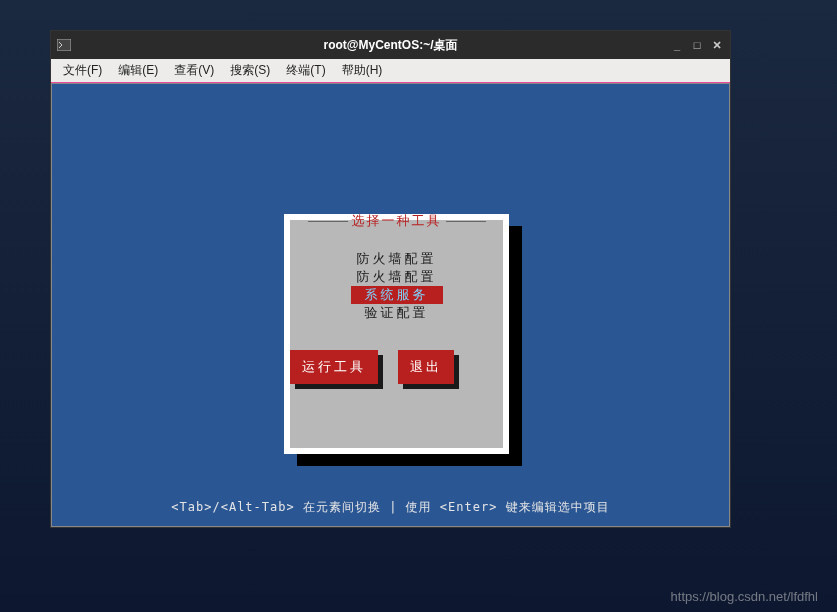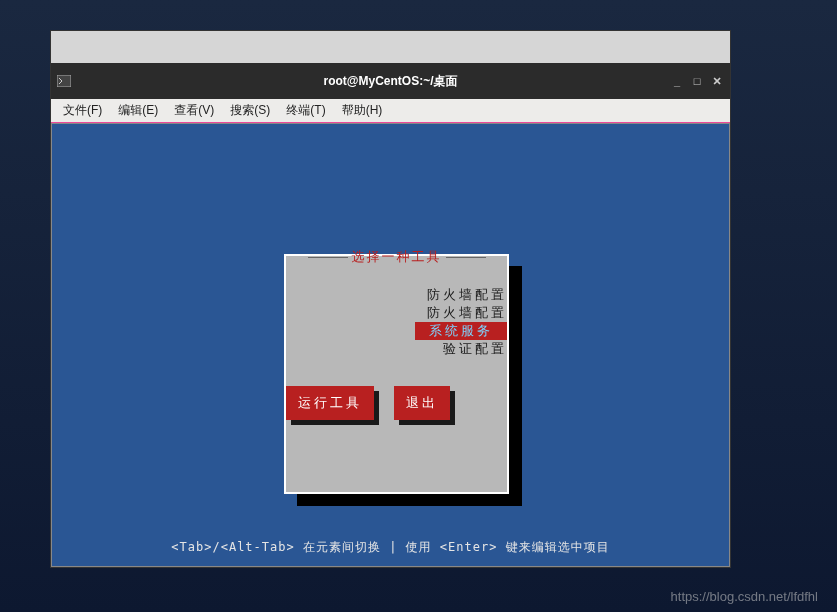--- a/index.html
+++ b/index.html
@@ -15,27 +15,26 @@
       position: absolute;
       top: 30px;
       left: 50px;
       width: 681px;
       background: #d6d6d6;
       border: 1px solid #333;
     }
     .titlebar {
       background: #2b2b2b;
       color: #fff;
-      height: 36px;
+      height: 28px;
       display: flex;
       align-items: center;
       font-size: 12px;
       font-weight: bold;
       position: relative;
-      margin-top: 32px;
     }
     .titlebar-icon {
       width: 18px;
       height: 18px;
       margin: 0 4px;
       display: inline-flex;
       align-items: center;
       justify-content: center;
     }
     .titlebar-title {
@@ -97,40 +96,40 @@
       height: 240px;
       background: #000;
     }
     .dialog {
       position: absolute;
       top: 130px;
       left: 232px;
       width: 225px;
       height: 240px;
       background: #b8b8b8;
-      border: 2px solid #ffffff;
+      border: 6px solid #ffffff;
     }
     .dialog-title {
       color: #b82020;
       text-align: center;
       margin-top: -8px;
       font-size: 13px;
       letter-spacing: 2px;
     }
     .dialog-title::before, .dialog-title::after {
       content: "";
       display: inline-block;
       width: 40px;
       border-top: 1px solid #666;
       vertical-align: middle;
       margin: 0 4px;
     }
     .option-list {
       margin-top: 20px;
-      text-align: right;
+      text-align: center;
     }
     .option {
       color: #1a1a1a;
       font-size: 13px;
       letter-spacing: 3px;
       line-height: 18px;
       padding: 0;
     }
     .option.selected {
       background: #b82020;

